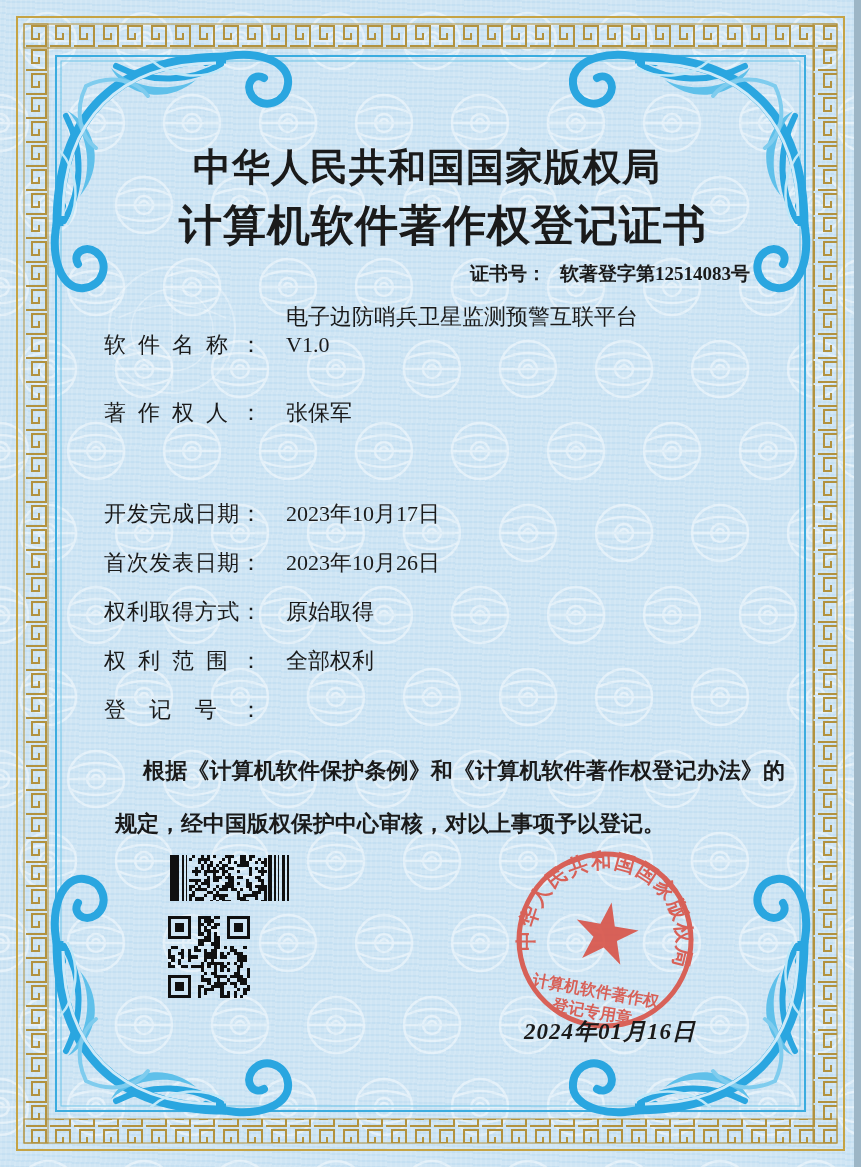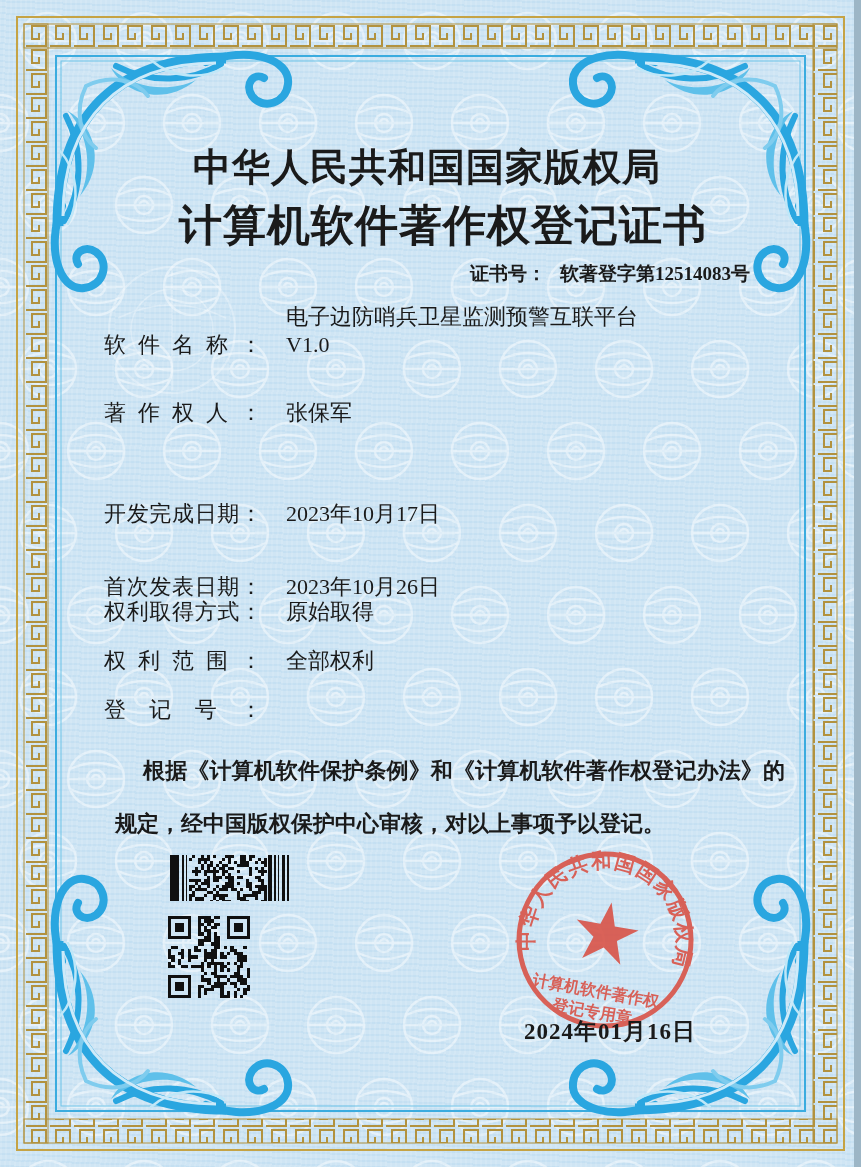--- a/index.html
+++ b/index.html
@@ -14,24 +14,24 @@
   }
   .cert svg.deco{position:absolute;left:0;top:0;}
   .abs{position:absolute;}
   .authority{top:142px;left:0;width:100%;text-align:center;font-size:38px;font-weight:700;letter-spacing:1px;}
   .cert-title{top:197px;left:0;width:100%;text-align:center;font-size:43px;font-weight:700;letter-spacing:1px;padding-left:16px;}
   .certno{top:261px;right:104px;font-size:19px;font-weight:700;}
   .certno .certno-value{margin-left:14px;}
   .row{left:104px;display:flex;font-size:22px;font-weight:400;line-height:28px;align-items:flex-end;}
   .row .lbl{flex:0 0 158px;width:158px;text-align:justify;text-align-last:justify;}
   .row .val{margin-left:24px;white-space:nowrap;}
-  .r0{top:303px}.r1{top:399px}.r2{top:500px}.r3{top:573px}.r4{top:598px}.r5{top:647px}.r6{top:696px}
+  .r0{top:303px}.r1{top:399px}.r2{top:500px}.r3{top:549px}.r4{top:598px}.r5{top:647px}.r6{top:696px}
   .statement{top:744px;left:103px;width:670px;font-size:22px;font-weight:700;line-height:53px;
              text-align:justify;text-indent:28px;margin-left:12px;}
-  .issue-date{top:1016px;left:524px;font-size:23px;font-weight:700;letter-spacing:1px;}
+  .issue-date{top:1016px;left:524px;font-size:23px;font-weight:700;letter-spacing:1px;font-style:italic;}
   .seal-svg{position:absolute;left:510px;top:845px;opacity:.88;}
   .barcode-svg{position:absolute;left:170px;top:855px;}
   .qr-svg{position:absolute;left:168px;top:916px;}
 </style>
 </head>
 <body>
 
 <div class="cert">
 
   <svg class="deco" width="861" height="1167" viewBox="0 0 861 1167">

